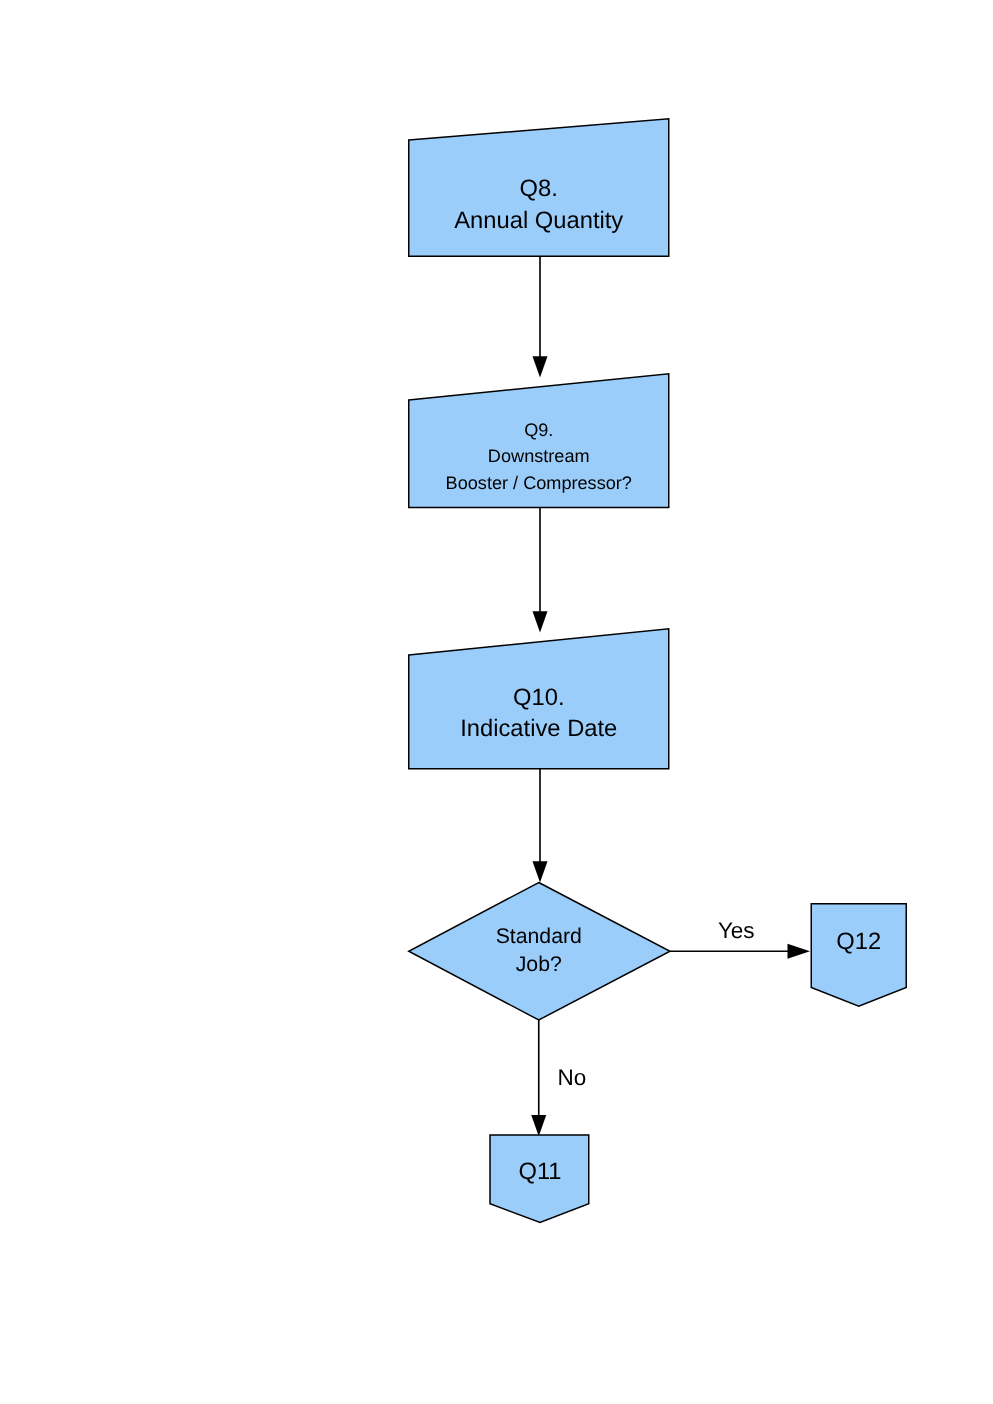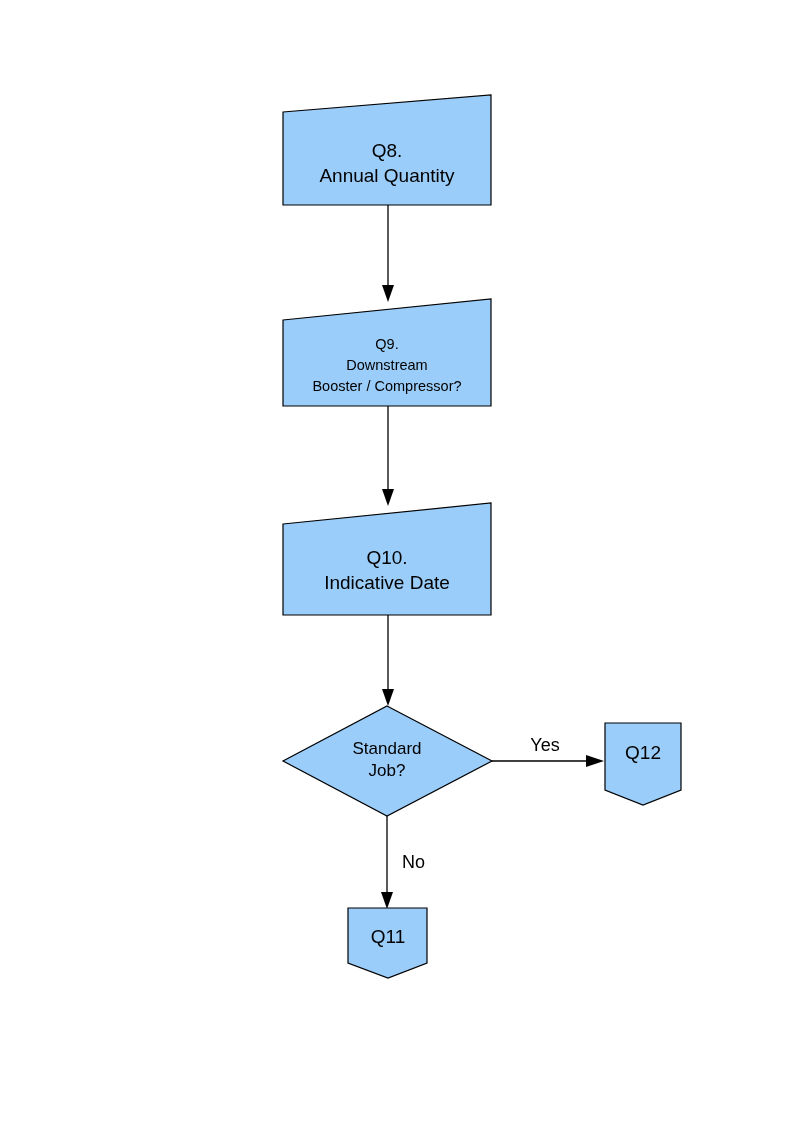--- a/index.html
+++ b/index.html
@@ -11,20 +11,21 @@
     width: 794px;
     height: 1123px;
     font-family: "Liberation Sans", sans-serif;
     overflow: hidden;
   }
   #flowchart-canvas {
     position: relative;
     width: 734px;
     height: 1123px;
     background: #ffffff;
+    padding-left: 44px;
   }
   svg.chart-svg {
     display: block;
     width: 794px;
     height: 1123px;
   }
   .node-shape {
     stroke: #000000;
     stroke-width: 1.2;
     stroke-linejoin: miter;

